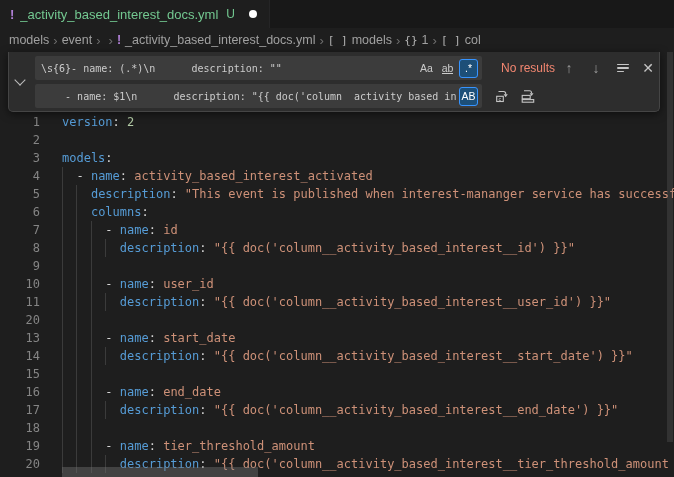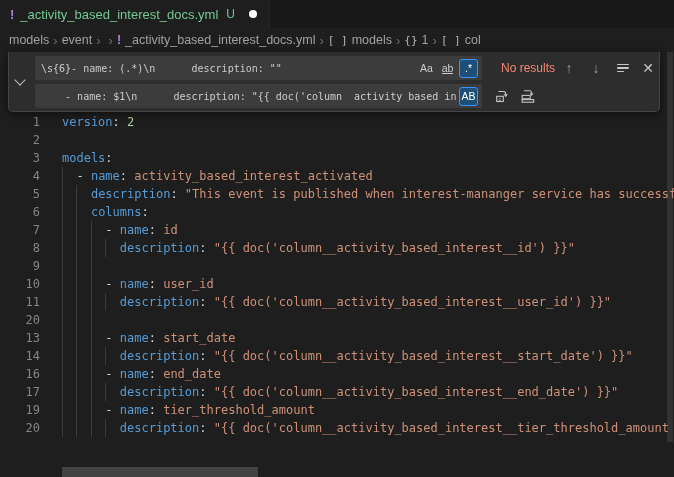--- a/index.html
+++ b/index.html
@@ -179,21 +179,23 @@
       <div class="row"><span class="ln" style="color: rgb(133, 133, 133);">5</span><span class="guide" style="left: 62px;"></span><span class="guide" style="left: 76.448px;"></span><span class="ct"><span style="color: rgb(212, 212, 212);">    </span><span style="color: rgb(86, 156, 214);">description</span><span style="color: rgb(212, 212, 212);">: </span><span style="color: rgb(206, 145, 120);">"This event is published when interest-mananger service has successfu</span></span></div>
       <div class="row"><span class="ln" style="color: rgb(133, 133, 133);">6</span><span class="guide" style="left: 62px;"></span><span class="guide" style="left: 76.448px;"></span><span class="ct"><span style="color: rgb(212, 212, 212);">    </span><span style="color: rgb(86, 156, 214);">columns</span><span style="color: rgb(212, 212, 212);">:</span></span></div>
       <div class="row"><span class="ln" style="color: rgb(133, 133, 133);">7</span><span class="guide" style="left: 62px;"></span><span class="guide" style="left: 76.448px;"></span><span class="guide" style="left: 90.896px;"></span><span class="ct"><span style="color: rgb(212, 212, 212);">      </span><span style="color: rgb(212, 212, 212);">- </span><span style="color: rgb(86, 156, 214);">name</span><span style="color: rgb(212, 212, 212);">: </span><span style="color: rgb(206, 145, 120);">id</span></span></div>
       <div class="row"><span class="ln" style="color: rgb(133, 133, 133);">8</span><span class="guide" style="left: 62px;"></span><span class="guide" style="left: 76.448px;"></span><span class="guide" style="left: 90.896px;"></span><span class="guide" style="left: 105.344px;"></span><span class="ct"><span style="color: rgb(212, 212, 212);">        </span><span style="color: rgb(86, 156, 214);">description</span><span style="color: rgb(212, 212, 212);">: </span><span style="color: rgb(206, 145, 120);">"{{ doc('column__activity_based_interest__id') }}"</span></span></div>
       <div class="row"><span class="ln" style="color: rgb(133, 133, 133);">9</span><span class="guide" style="left: 62px;"></span><span class="guide" style="left: 76.448px;"></span><span class="guide" style="left: 90.896px;"></span><span class="ct"><span style="color: rgb(212, 212, 212);"></span></span></div>
       <div class="row"><span class="ln" style="color: rgb(133, 133, 133);">10</span><span class="guide" style="left: 62px;"></span><span class="guide" style="left: 76.448px;"></span><span class="guide" style="left: 90.896px;"></span><span class="ct"><span style="color: rgb(212, 212, 212);">      </span><span style="color: rgb(212, 212, 212);">- </span><span style="color: rgb(86, 156, 214);">name</span><span style="color: rgb(212, 212, 212);">: </span><span style="color: rgb(206, 145, 120);">user_id</span></span></div>
       <div class="row"><span class="ln" style="color: rgb(133, 133, 133);">11</span><span class="guide" style="left: 62px;"></span><span class="guide" style="left: 76.448px;"></span><span class="guide" style="left: 90.896px;"></span><span class="guide" style="left: 105.344px;"></span><span class="ct"><span style="color: rgb(212, 212, 212);">        </span><span style="color: rgb(86, 156, 214);">description</span><span style="color: rgb(212, 212, 212);">: </span><span style="color: rgb(206, 145, 120);">"{{ doc('column__activity_based_interest__user_id') }}"</span></span></div>
       <div class="row"><span class="ln" style="color: rgb(133, 133, 133);">20</span><span class="guide" style="left: 62px;"></span><span class="guide" style="left: 76.448px;"></span><span class="guide" style="left: 90.896px;"></span><span class="ct"><span style="color: rgb(212, 212, 212);"></span></span></div>
       <div class="row"><span class="ln" style="color: rgb(133, 133, 133);">13</span><span class="guide" style="left: 62px;"></span><span class="guide" style="left: 76.448px;"></span><span class="guide" style="left: 90.896px;"></span><span class="ct"><span style="color: rgb(212, 212, 212);">      </span><span style="color: rgb(212, 212, 212);">- </span><span style="color: rgb(86, 156, 214);">name</span><span style="color: rgb(212, 212, 212);">: </span><span style="color: rgb(206, 145, 120);">start_date</span></span></div>
       <div class="row"><span class="ln" style="color: rgb(133, 133, 133);">14</span><span class="guide" style="left: 62px;"></span><span class="guide" style="left: 76.448px;"></span><span class="guide" style="left: 90.896px;"></span><span class="guide" style="left: 105.344px;"></span><span class="ct"><span style="color: rgb(212, 212, 212);">        </span><span style="color: rgb(86, 156, 214);">description</span><span style="color: rgb(212, 212, 212);">: </span><span style="color: rgb(206, 145, 120);">"{{ doc('column__activity_based_interest__start_date') }}"</span></span></div>
+      <div class="row"><span class="ln" style="color: rgb(133, 133, 133);">15</span><span class="guide" style="left: 62px;"></span><span class="guide" style="left: 76.448px;"></span><span class="guide" style="left: 90.896px;"></span><span class="ct"><span style="color: rgb(212, 212, 212);"></span></span></div>
       <div class="row"><span class="ln" style="color: rgb(133, 133, 133);">16</span><span class="guide" style="left: 62px;"></span><span class="guide" style="left: 76.448px;"></span><span class="guide" style="left: 90.896px;"></span><span class="ct"><span style="color: rgb(212, 212, 212);">      </span><span style="color: rgb(212, 212, 212);">- </span><span style="color: rgb(86, 156, 214);">name</span><span style="color: rgb(212, 212, 212);">: </span><span style="color: rgb(206, 145, 120);">end_date</span></span></div>
       <div class="row"><span class="ln" style="color: rgb(133, 133, 133);">17</span><span class="guide" style="left: 62px;"></span><span class="guide" style="left: 76.448px;"></span><span class="guide" style="left: 90.896px;"></span><span class="guide" style="left: 105.344px;"></span><span class="ct"><span style="color: rgb(212, 212, 212);">        </span><span style="color: rgb(86, 156, 214);">description</span><span style="color: rgb(212, 212, 212);">: </span><span style="color: rgb(206, 145, 120);">"{{ doc('column__activity_based_interest__end_date') }}"</span></span></div>
+      <div class="row"><span class="ln" style="color: rgb(133, 133, 133);">18</span><span class="guide" style="left: 62px;"></span><span class="guide" style="left: 76.448px;"></span><span class="guide" style="left: 90.896px;"></span><span class="ct"><span style="color: rgb(212, 212, 212);"></span></span></div>
       <div class="row"><span class="ln" style="color: rgb(133, 133, 133);">19</span><span class="guide" style="left: 62px;"></span><span class="guide" style="left: 76.448px;"></span><span class="guide" style="left: 90.896px;"></span><span class="ct"><span style="color: rgb(212, 212, 212);">      </span><span style="color: rgb(212, 212, 212);">- </span><span style="color: rgb(86, 156, 214);">name</span><span style="color: rgb(212, 212, 212);">: </span><span style="color: rgb(206, 145, 120);">tier_threshold_amount</span></span></div>
       <div class="row"><span class="ln" style="color: rgb(133, 133, 133);">20</span><span class="guide" style="left: 62px;"></span><span class="guide" style="left: 76.448px;"></span><span class="guide" style="left: 90.896px;"></span><span class="guide" style="left: 105.344px;"></span><span class="ct"><span style="color: rgb(212, 212, 212);">        </span><span style="color: rgb(86, 156, 214);">description</span><span style="color: rgb(212, 212, 212);">: </span><span style="color: rgb(206, 145, 120);">"{{ doc('column__activity_based_interest__tier_threshold_amount</span></span></div>
     </div>
 
   <div class="sb-h"></div>
   <div class="sb-v"></div>
 </div>
 
 </body></html>

